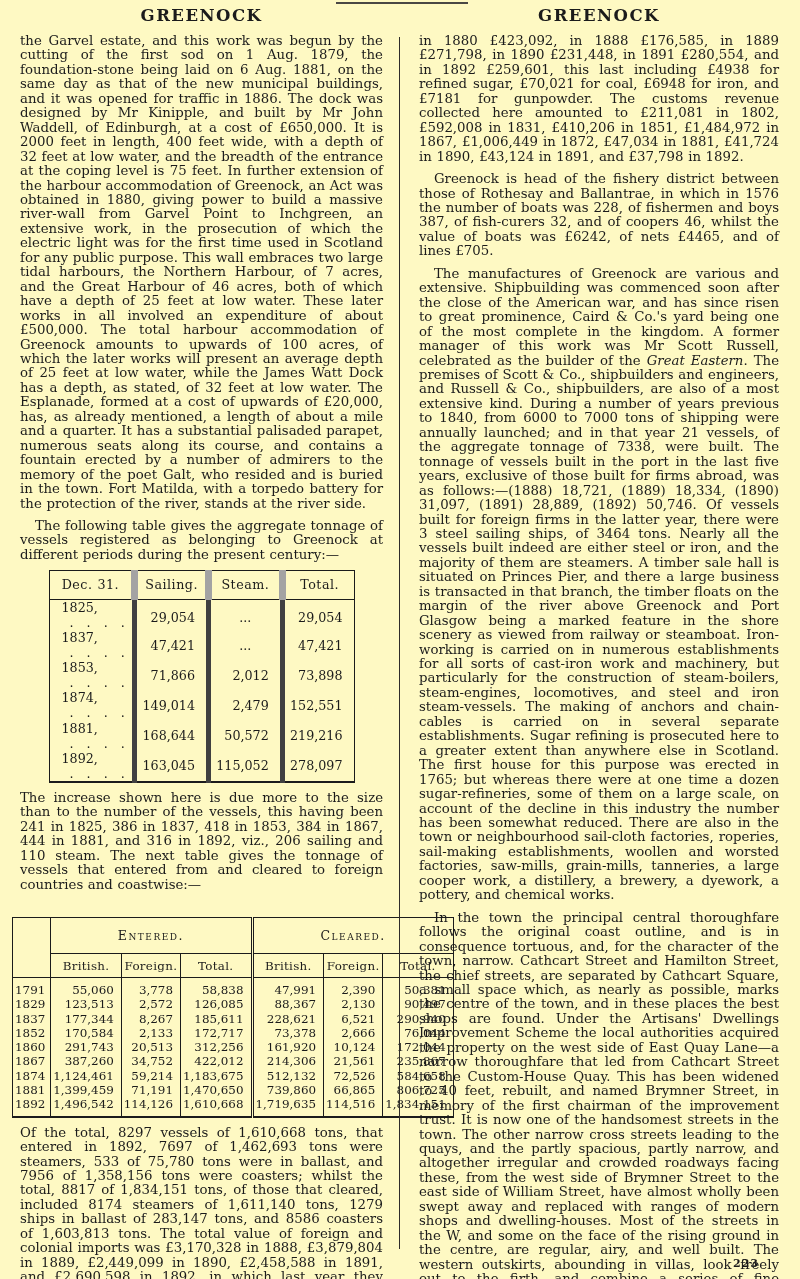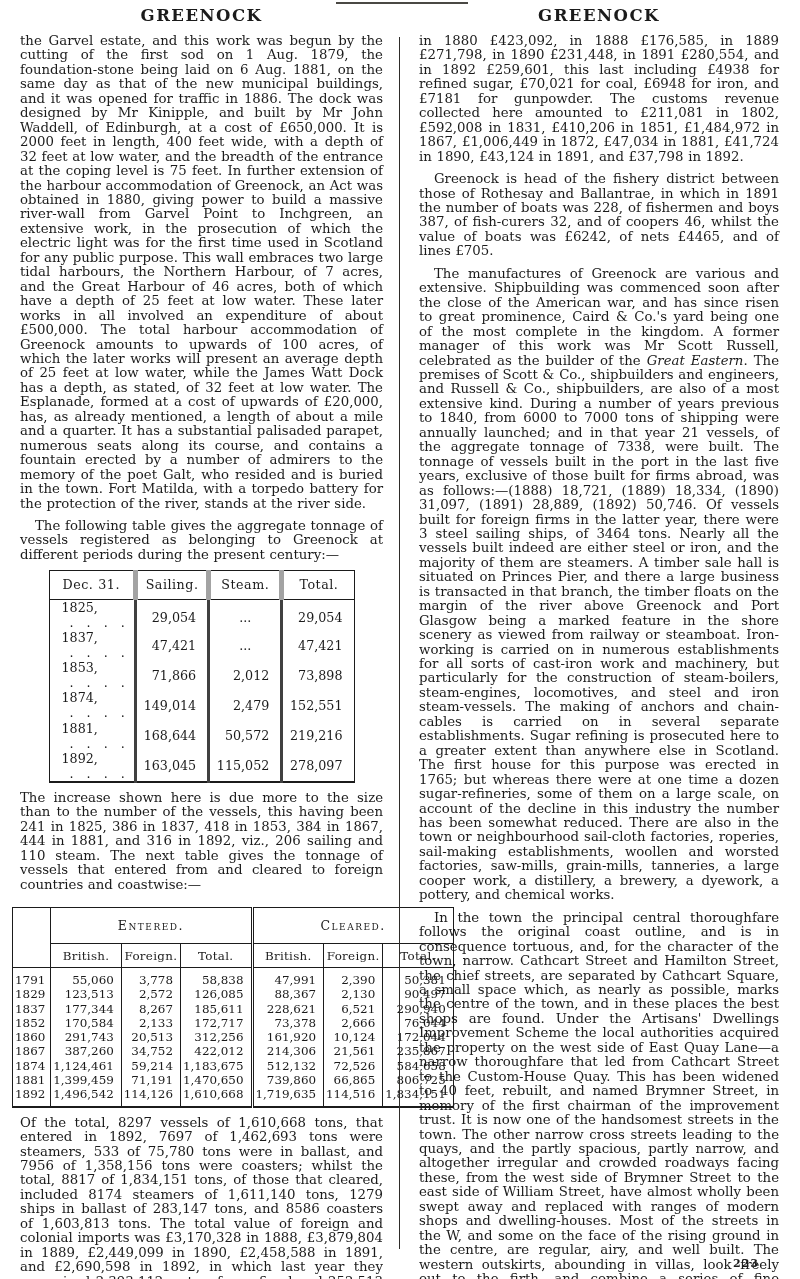--- a/index.html
+++ b/index.html
@@ -1,19 +1,19 @@
 <!DOCTYPE html>
 <html><head>
 <meta charset="utf-8">
 <style>
   html,body{margin:0;padding:0;background:#dedcd6;}
   .page{
     position:relative;
     width:800px;height:1279px;
-    background:#ffffff;
+    background:#fef9c3;
     color:#1b1b1b;
     font-family:"DejaVu Serif","Liberation Serif",serif;
     overflow:hidden;
     box-sizing:border-box;
   }
   .columns{display:flex;}
   .col{
     width:400px;
     box-sizing:border-box;
     font-size:13.3px;
@@ -59,43 +59,43 @@
     margin:8px auto 6px auto;
     font-size:12.7px;
     border:1.5px solid #1b1b1b;
     border-bottom:2.5px solid #1b1b1b;
   }
   .t1 th{
     font-weight:normal;
     text-align:center;
     padding:7px 4px 6px 4px;
     border-bottom:1px solid #1b1b1b;
-    border-left:5px solid #a3a3a3;
+    border-left:7px solid #a3a3a3;
     letter-spacing:0.5px;
   }
   .t1 th:first-child{border-left:none;}
   .t1 td{
-    border-left:3px solid #404040;
+    border-left:5px solid #404040;
     padding:0.6px 11px 0.6px 4px;
     text-align:right;
     line-height:15.1px;
     white-space:nowrap;
   }
   .t1 td:first-child{border-left:none;}
   .t1 tbody tr:first-child td{padding-top:6px;}
   .t1 tbody tr:last-child td{}
   .t1 td.nil{text-align:center;padding-right:4px;}
   .t1-year{padding:0 6px 0 12px !important;}
   .t1-year .cellflex{display:flex;justify-content:space-between;align-items:baseline;flex-direction:column;}
   .t1-year .dots{word-spacing:9px;padding-left:8px;}
 
   
   .t2{
     width:100%;
-    margin:15px auto 7px auto;
+    margin:25px auto 7px auto;
     font-size:11.9px;
     border:1.5px solid #1b1b1b;
     border-bottom:2.5px solid #1b1b1b;
   }
   .t2 th{font-weight:normal;}
   .t2 th.group{
     font-variant:small-caps;
     letter-spacing:1.5px;
     font-size:12.5px;
     text-align:center;
@@ -324,21 +324,21 @@
           </tbody>
       </table>
 
       <p class="noindent">Of the total, 8297 vessels of 1,610,668 tons, that entered in 1892, 7697 of 1,462,693 tons were steamers, 533 of 75,780 tons were in ballast, and 7956 of 1,358,156 tons were coasters; whilst the total, 8817 of 1,834,151 tons, of those that cleared, included 8174 steamers of 1,611,140 tons, 1279 ships in ballast of 283,147 tons, and 8586 coasters of 1,603,813 tons. The total value of foreign and colonial imports was £3,170,328 in 1888, £3,879,804 in 1889, £2,449,099 in 1890, £2,458,588 in 1891, and £2,690,598 in 1892, in which last year they comprised 2,393,112 cwts. of unrefined and 252,513 of refined sugar, 143,588 loads of timber, 40,933 cwts. of corn, etc. Of exports to foreign ports the value in 1831 was £1,493,405, in 1851 £491,913, in 1872 £861,065,</p>
     </div>
 
     <div class="col col-right">
       <div class="running-head">GREENOCK</div>
 
       <p class="noindent">in 1880 £423,092, in 1888 £176,585, in 1889 £271,798, in 1890 £231,448, in 1891 £280,554, and in 1892 £259,601, this last including £4938 for refined sugar, £70,021 for coal, £6948 for iron, and £7181 for gunpowder. The customs revenue collected here amounted to £211,081 in 1802, £592,008 in 1831, £410,206 in 1851, £1,484,972 in 1867, £1,006,449 in 1872, £47,034 in 1881, £41,724 in 1890, £43,124 in 1891, and £37,798 in 1892.</p>
-      <p class="indent">Greenock is head of the fishery district between those of Rothesay and Ballantrae, in which in 1891 the number of boats was 228, of fishermen and boys 387, of fish-curers 32, and of coopers 46, whilst the value of boats was £6242, of nets £4465, and of lines £705.</p>
+      <p class="indent">Greenock is head of the fishery district between those of Rothesay and Ballantrae, in which in 1576 the number of boats was 228, of fishermen and boys 387, of fish-curers 32, and of coopers 46, whilst the value of boats was £6242, of nets £4465, and of lines £705.</p>
       <p class="indent"><span>The manufactures of Greenock are various and extensive. Shipbuilding was commenced soon after the close of the American war, and has since risen to great prominence, Caird &amp; Co.'s yard being one of the most complete in the kingdom. A former manager of this work was Mr Scott Russell, celebrated as the builder of the </span><i>Great Eastern</i><span>. The premises of Scott &amp; Co., shipbuilders and engineers, and Russell &amp; Co., shipbuilders, are also of a most extensive kind. During a number of years previous to 1840, from 6000 to 7000 tons of shipping were annually launched; and in that year 21 vessels, of the aggregate tonnage of 7338, were built. The tonnage of vessels built in the port in the last five years, exclusive of those built for firms abroad, was as follows:—(1888) 18,721, (1889) 18,334, (1890) 31,097, (1891) 28,889, (1892) 50,746. Of vessels built for foreign firms in the latter year, there were 3 steel sailing ships, of 3464 tons. Nearly all the vessels built indeed are either steel or iron, and the majority of them are steamers. A timber sale hall is situated on Princes Pier, and there a large business is transacted in that branch, the timber floats on the margin of the river above Greenock and Port Glasgow being a marked feature in the shore scenery as viewed from railway or steamboat. Iron-working is carried on in numerous establishments for all sorts of cast-iron work and machinery, but particularly for the construction of steam-boilers, steam-engines, locomotives, and steel and iron steam-vessels. The making of anchors and chain-cables is carried on in several separate establishments. Sugar refining is prosecuted here to a greater extent than anywhere else in Scotland. The first house for this purpose was erected in 1765; but whereas there were at one time a dozen sugar-refineries, some of them on a large scale, on account of the decline in this industry the number has been somewhat reduced. There are also in the town or neighbourhood sail-cloth factories, roperies, sail-making establishments, woollen and worsted factories, saw-mills, grain-mills, tanneries, a large cooper work, a distillery, a brewery, a dyework, a pottery, and chemical works.</span></p>
       <p class="indent">In the town the principal central thoroughfare follows the original coast outline, and is in consequence tortuous, and, for the character of the town, narrow. Cathcart Street and Hamilton Street, the chief streets, are separated by Cathcart Square, a small space which, as nearly as possible, marks the centre of the town, and in these places the best shops are found. Under the Artisans' Dwellings Improvement Scheme the local authorities acquired the property on the west side of East Quay Lane—a narrow thoroughfare that led from Cathcart Street to the Custom-House Quay. This has been widened to 40 feet, rebuilt, and named Brymner Street, in memory of the first chairman of the improvement trust. It is now one of the handsomest streets in the town. The other narrow cross streets leading to the quays, and the partly spacious, partly narrow, and altogether irregular and crowded roadways facing these, from the west side of Brymner Street to the east side of William Street, have almost wholly been swept away and replaced with ranges of modern shops and dwelling-houses. Most of the streets in the W, and some on the face of the rising ground in the centre, are regular, airy, and well built. The western outskirts, abounding in villas, look freely out to the firth, and combine a series of fine foregrounds with a diversified perspective.</p>
     </div>
   </div>
 
   <div class="divider"></div>
   <div class="page-number">223</div>
 </div>
 
 </body></html>

